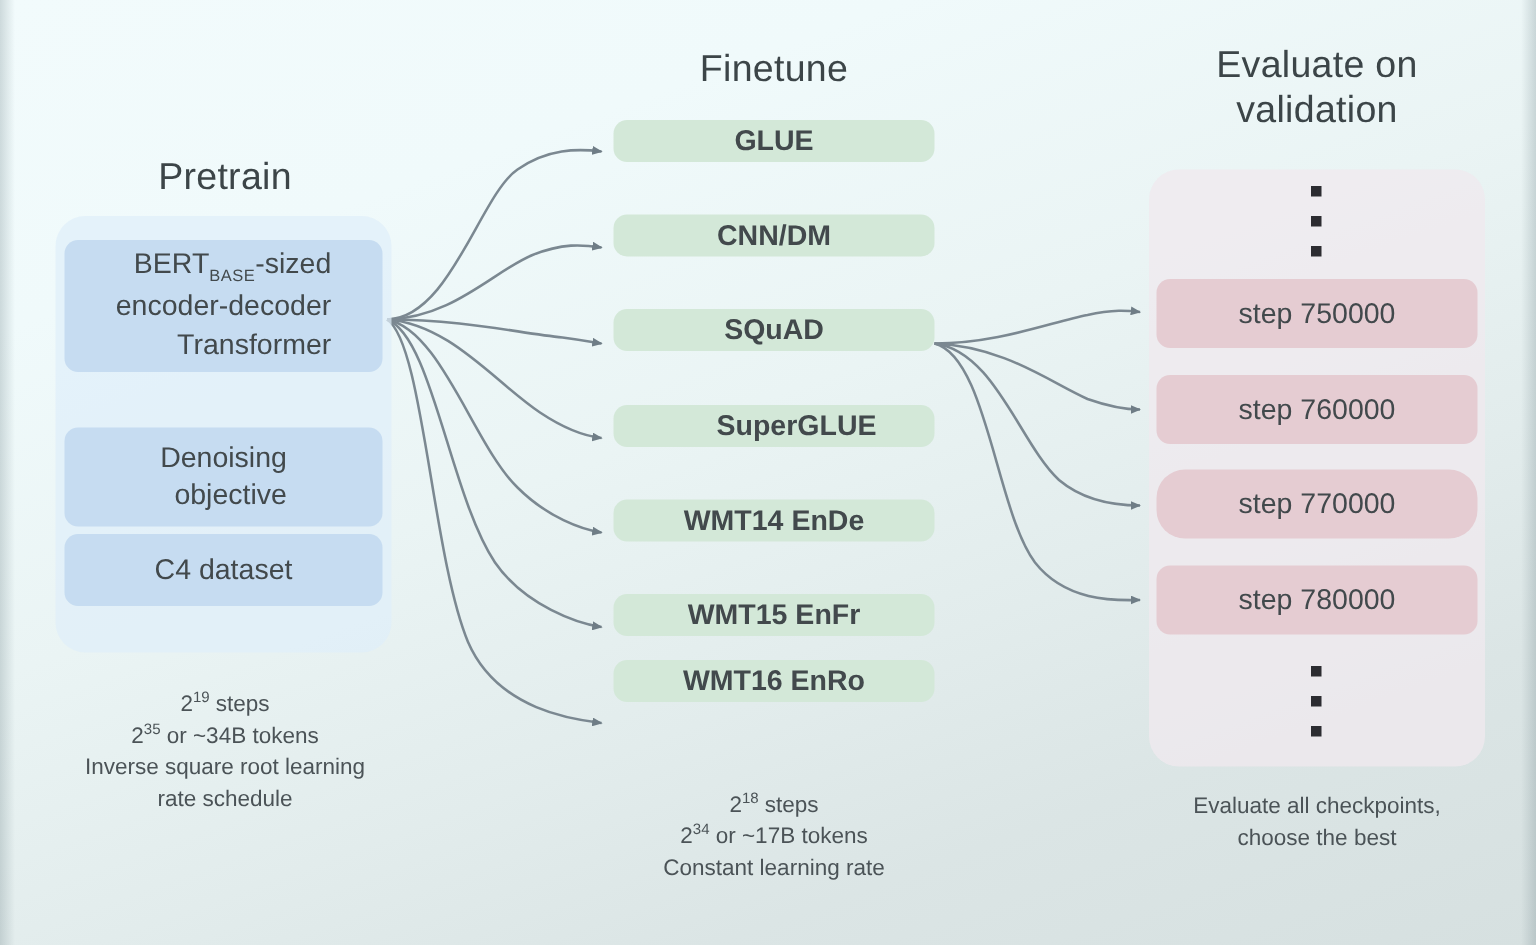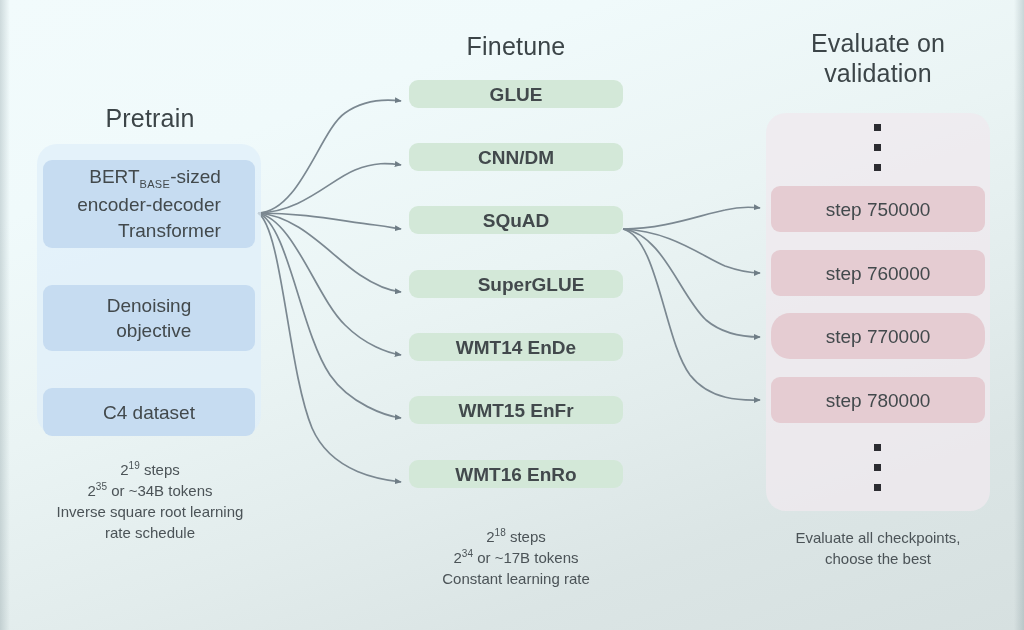--- a/index.html
+++ b/index.html
@@ -108,40 +108,40 @@
     box-sizing: border-box;
     padding: 0 6px;
   }
   .node.blue  { background: #c6dcf1; text-align: right; }
   .node.green { background: #d3e8d8; }
   .node.pink  { background: #e5ccd2; }
 
   
   #node-bert      { left: 43px; top: 160px; width: 212px; height: 88px; }
   #node-denoising { left: 43px; top: 285px; width: 212px; height: 66px; }
-  #node-c4        { left: 43px; top: 388px; width: 212px; height: 48px; }
+  #node-c4        { left: 43px; top: 356px; width: 212px; height: 48px; }
 
   #node-bert .bert-line { line-height: 26px; }
   .sub {
     font-size: 11px;
     vertical-align: baseline;
     position: relative;
     top: 5px;
     letter-spacing: 0.3px;
   }
 
   
   .ft-node { left: 409px; width: 214px; height: 28px; font-weight: bold; }
   #node-glue       { top: 80px; }
   #node-cnndm      { top: 143px; }
   #node-squad      { top: 206px; }
   #node-superglue  { top: 270px; padding-left: 36px; }
   #node-wmt14      { top: 333px; }
   #node-wmt15      { top: 396px; }
-  #node-wmt16      { top: 460px; }
+  #node-wmt16      { top: 440px; }
 
   
   .ev-node { left: 771px; width: 214px; height: 46px; }
   #node-step750 { top: 186px; }
   #node-step760 { top: 250px; }
   #node-step770 { top: 313px; border-radius: 19px; }
   #node-step780 { top: 377px; }
 
   
   .vdots {

